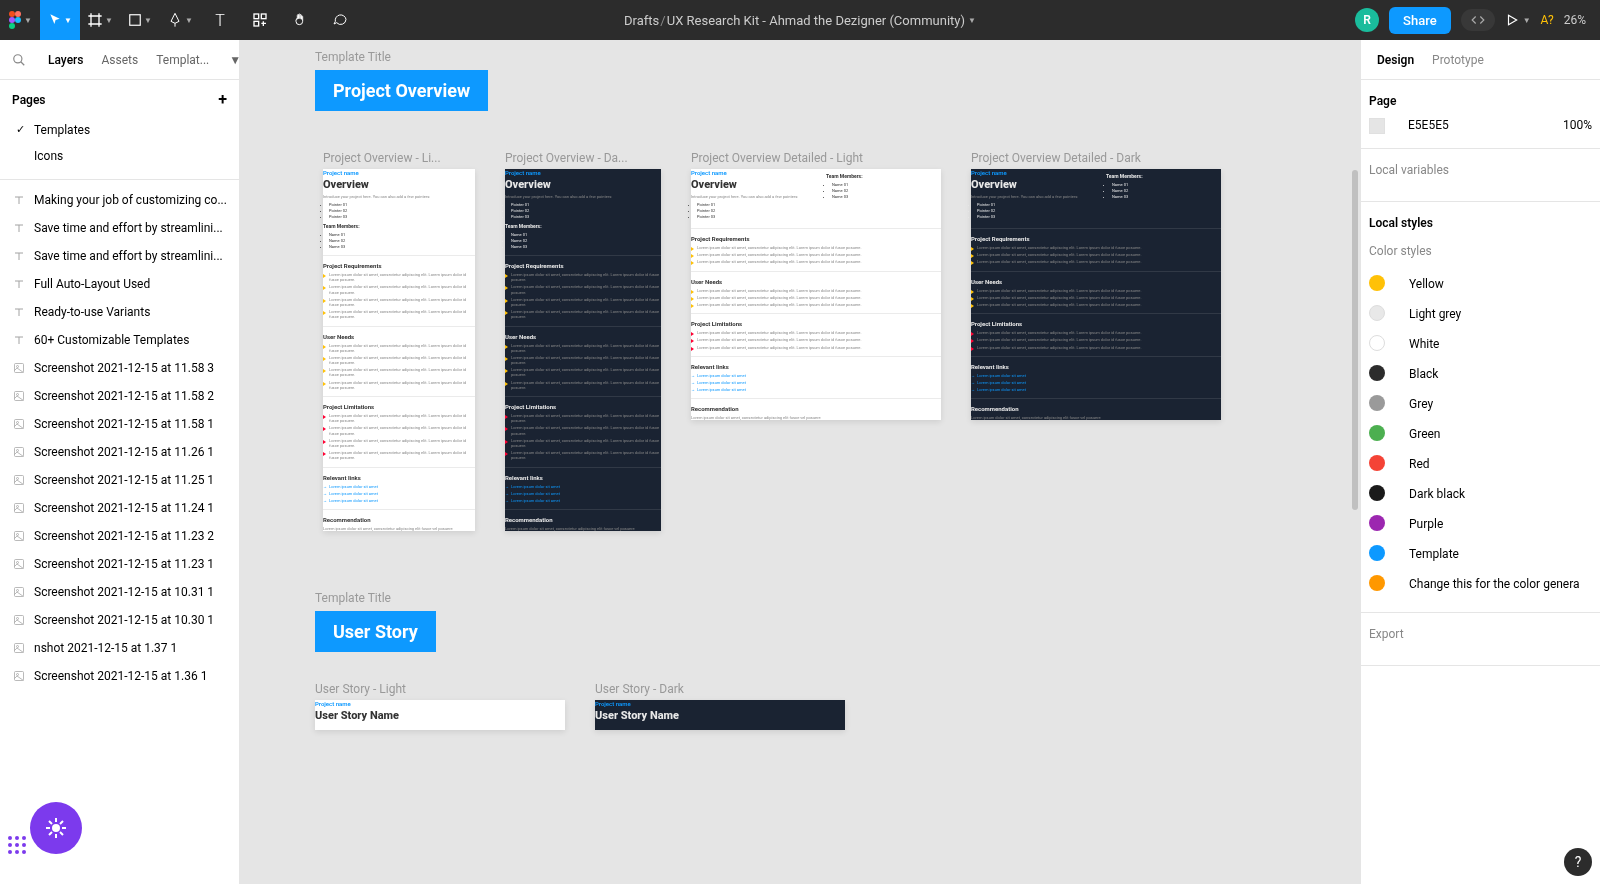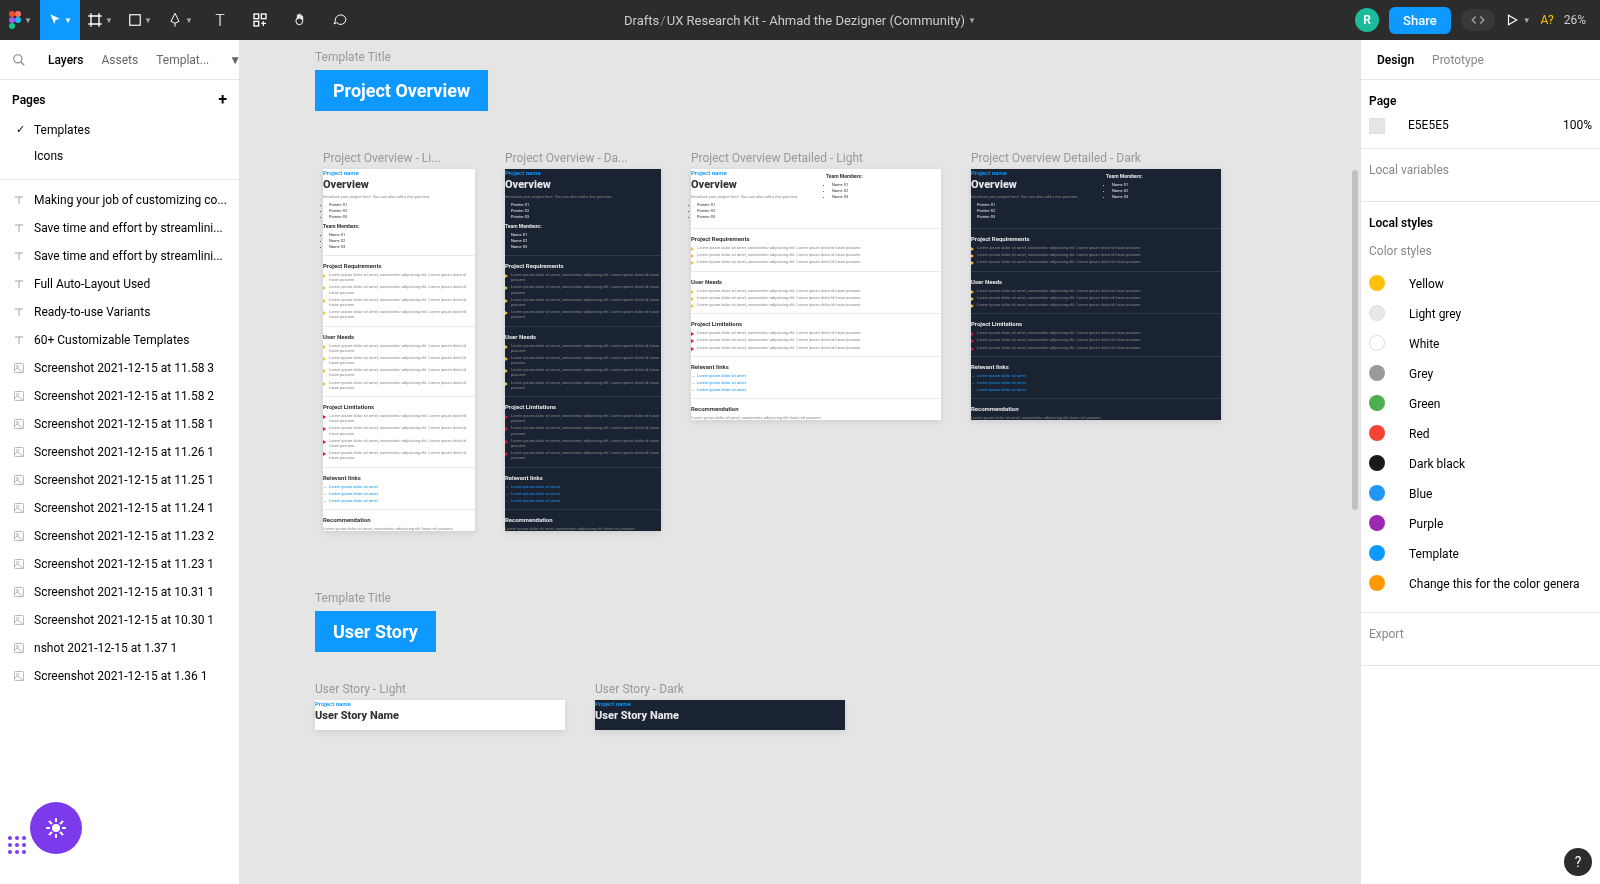--- a/index.html
+++ b/index.html
@@ -660,38 +660,38 @@
         </div>
         <div class="color-item">
           <span class="cdot" style="background:#e8e8e8;border:1px solid #ddd"></span>
           <span>Light grey</span>
         </div>
         <div class="color-item">
           <span class="cdot" style="background:#ffffff;border:1px solid #ddd"></span>
           <span>White</span>
         </div>
         <div class="color-item">
+          <span class="cdot" style="background:#2c2c2c;"></span>
+          <span>Black</span>
+        </div>
+        <div class="color-item">
           <span class="cdot" style="background:#9a9a9a;"></span>
           <span>Grey</span>
         </div>
         <div class="color-item">
           <span class="cdot" style="background:#4caf50;"></span>
           <span>Green</span>
         </div>
         <div class="color-item">
           <span class="cdot" style="background:#f44336;"></span>
           <span>Red</span>
         </div>
         <div class="color-item">
           <span class="cdot" style="background:#1a1a1a;"></span>
           <span>Dark black</span>
-        </div>
-        <div class="color-item">
-          <span class="cdot" style="background:#2196f3;"></span>
-          <span>Blue</span>
         </div>
         <div class="color-item">
           <span class="cdot" style="background:#9c27b0;"></span>
           <span>Purple</span>
         </div>
         <div class="color-item">
           <span class="cdot" style="background:#0d99ff;"></span>
           <span>Template</span>
         </div>
         <div class="color-item">

